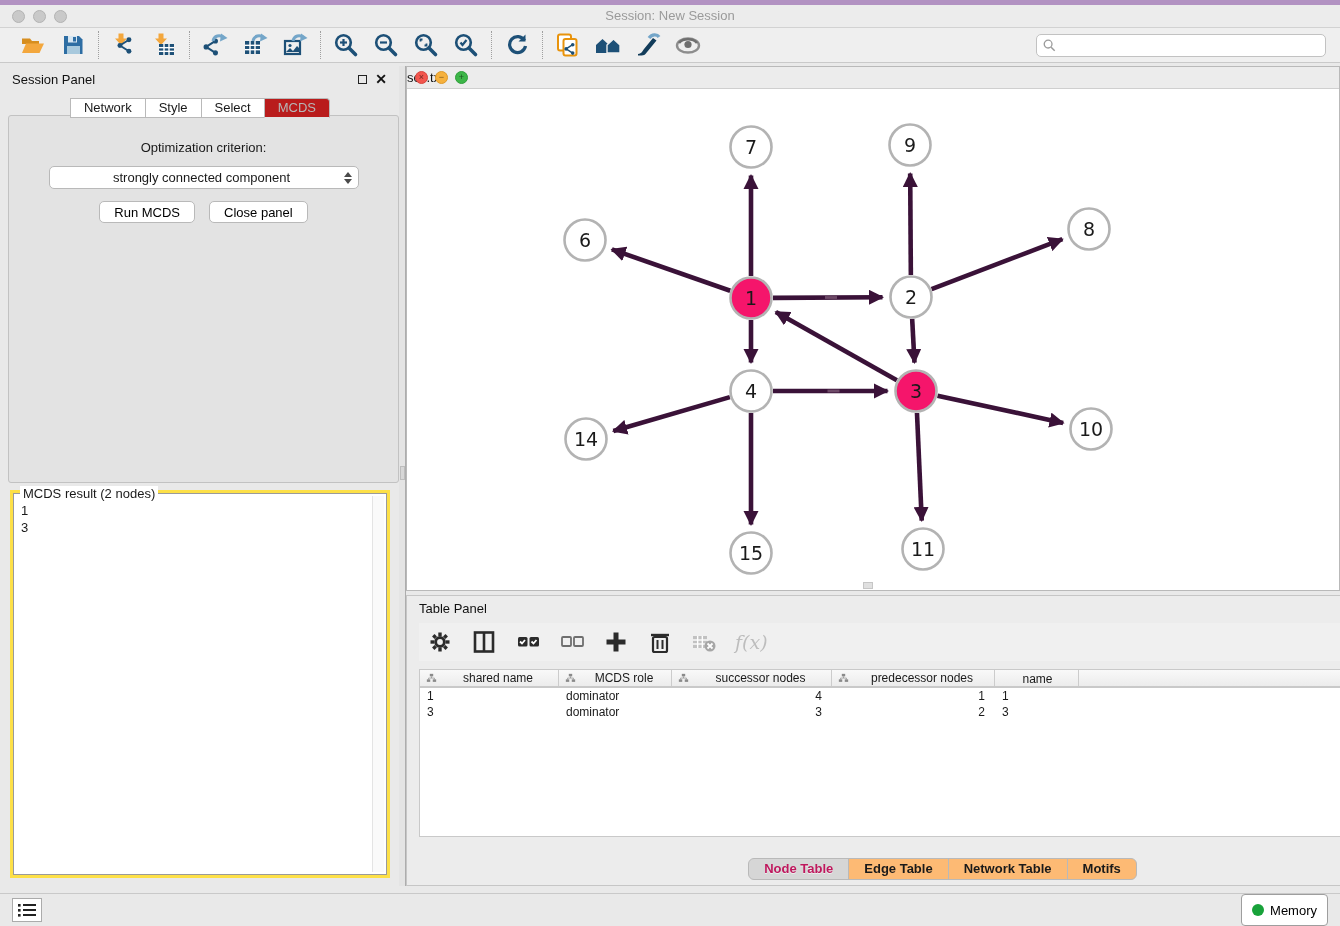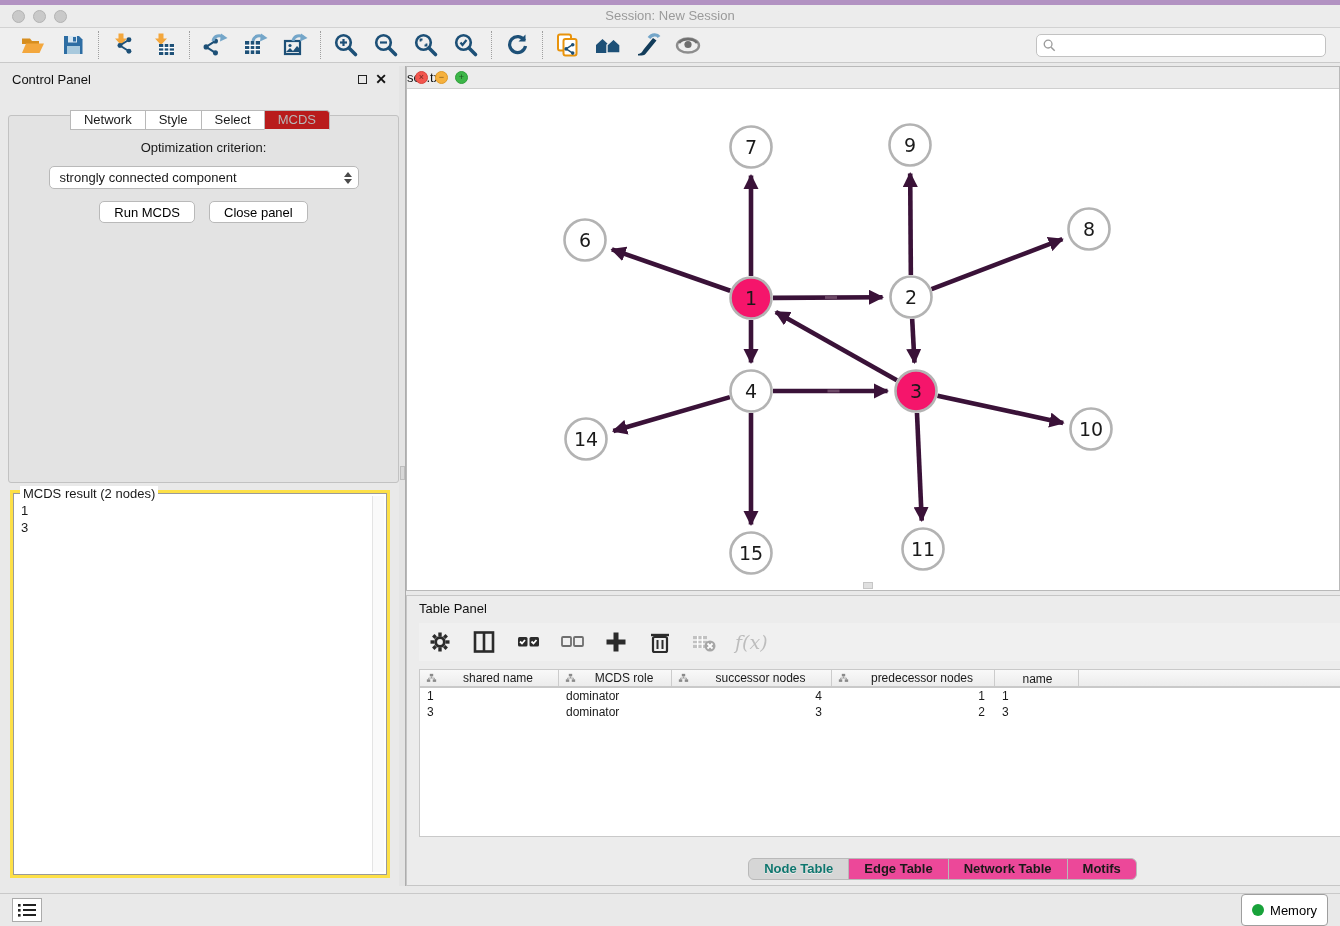--- a/index.html
+++ b/index.html
@@ -30,31 +30,31 @@
                   padding:0 8px 0 25px; font-size:13px; font-family:"Liberation Sans",sans-serif; outline:none; }
 
   
   .control-panel { position:absolute; left:0; top:66px; width:399px; bottom:40px; background:#e9e9e9; }
   .cp-header { height:26px; display:flex; align-items:center; padding:0 12px; }
   .panel-title { font-size:13px; color:#111; }
   .panel-ctrls { margin-left:auto; display:flex; align-items:center; gap:8px; }
   .float-box { width:9px; height:9px; border:1.6px solid #222; cursor:pointer; }
   .close-x { font-size:14px; font-weight:bold; color:#111; line-height:1; cursor:pointer; }
 
-  .cp-tabs { display:flex; justify-content:center; position:relative; z-index:2; margin-top:18px; }
+  .cp-tabs { display:flex; justify-content:center; position:relative; z-index:2; margin-top:6px; }
   .cp-tab { height:20px; line-height:18px; padding:0 13px; font-size:13px; background:#fff;
             border:1px solid #b9b9b9; margin-right:-1px; cursor:pointer; }
   .cp-tab.selected { background:#b91c1c; color:#b7b7b7; border-bottom-color:#e2e2e2; border-radius:0 4px 0 0; }
 
   .cp-box { position:absolute; left:8px; right:0; top:49px; height:368px; background:#e3e3e3;
             border:1px solid #c2c2c2; border-radius:3px; text-align:center; padding-top:24px; }
   .opt-label { font-size:13px; }
   .dropdown { width:310px; height:23px; margin:11px auto 0 auto; background:#fff; border:1px solid #b9b9b9;
               border-radius:5px; display:flex; align-items:center; padding:0 6px 0 10px; font-size:13px; cursor:pointer; }
-  .dd-value { flex:1; text-align:left; }
+  .dd-value { flex:1; text-align:center; }
   .dd-stepper { display:flex; flex-direction:column; gap:2px; }
   .dd-stepper i { width:0; height:0; border-left:4px solid transparent; border-right:4px solid transparent; display:block; }
   .dd-up { border-bottom:5px solid #4a4a4a; }
   .dd-down { border-top:5px solid #4a4a4a; }
   .cp-buttons { margin-top:12px; display:flex; justify-content:center; gap:14px; }
   .btn { height:22px; padding:0 14px; background:#fff; border:1px solid #b9b9b9; border-radius:5px;
          font-size:13px; font-family:"Liberation Sans",sans-serif; cursor:pointer; }
 
   .cp-result { position:absolute; left:10px; right:9px; top:424px; bottom:8px; background:#fde047; padding:3px; }
   .cp-fieldset { border:1px solid #9a9a9a; width:100%; height:100%; position:relative; background:#fff; }
@@ -83,25 +83,25 @@
   .tp-toolbar .tb-btn { width:26px; height:26px; }
   .tp-toolbar .fx { font-family:"DejaVu Serif", serif; font-style:italic; font-size:19px; color:#bdbdbd; }
   .tp-table { margin:8px 12px 0 12px; height:168px; background:#fff; border:1px solid #c9c9c9; overflow:hidden; }
   .tp-thead { display:flex; height:18px; background:linear-gradient(#f9f9f9,#ececec); border-bottom:2px solid #c9c9c9; }
   .th { display:flex; align-items:center; gap:5px; padding:0 4px 0 6px; font-size:12px; border-right:1px solid #cccccc; }
   .th svg { width:11px; height:11px; flex:0 0 auto; }
   .th .th-label { flex:1; text-align:center; }
   .tp-row { display:flex; height:16px; font-size:12px; }
   .td { padding:0 10px 0 7px; line-height:16px; white-space:nowrap; overflow:hidden; }
   .tp-tabs { position:absolute; bottom:5px; left:0; right:0; display:flex; justify-content:center; }
-  .tp-tab { height:22px; line-height:20px; padding:0 15px; font-size:13px; font-weight:bold; background:#ec4899;
+  .tp-tab { height:22px; line-height:20px; padding:0 15px; font-size:13px; font-weight:bold; background:#fdba74;
             border:1px solid #b9b9b9; margin-right:-1px; cursor:pointer; }
   .tp-tab:first-child { border-radius:6px 0 0 6px; }
   .tp-tab:last-child { border-radius:0 6px 6px 0; }
-  .tp-tab.selected { background:#d6d6d6; color:#0f766e; text-shadow:0 1px 0 #eee; }
+  .tp-tab.selected { background:#d6d6d6; color:#be185d; text-shadow:0 1px 0 #eee; }
 
   
   .statusbar { position:absolute; left:0; right:0; bottom:0; height:33px; background:#e9e9e9;
                border-top:1px solid #c9c9c9; display:flex; align-items:center; padding:0 12px; }
   .status-left-btn { width:30px; height:24px; background:#fff; border:1px solid #ababab; display:flex;
                      align-items:center; justify-content:center; cursor:pointer; }
   .memory-btn { margin-left:auto; height:24px; padding:15px 10px; background:#fff; border:1px solid #9e9e9e;
                 border-radius:4px; display:flex; align-items:center; gap:6px; font-size:13px; cursor:pointer; }
   .mem-dot { width:12px; height:12px; border-radius:50%; background:#18a23a; }
 </style>
@@ -276,21 +276,21 @@
       <svg viewBox="0 0 14 14">
         <circle cx="5.5" cy="5.5" r="4.2" fill="none" stroke="#9a9a9a" stroke-width="1.4"></circle>
         <line x1="8.8" y1="8.8" x2="12.6" y2="12.6" stroke="#9a9a9a" stroke-width="1.6"></line>
       </svg>
       <input class="search-input" placeholder="" style="">
     </div>
   </div>
 
   <div class="control-panel">
     <div class="cp-header">
-      <span class="panel-title">Control Panel</span>
+      <span class="panel-title">Session Panel</span>
       <span class="panel-ctrls">
         <span class="float-box"></span>
         <span class="close-x">✕</span>
       </span>
     </div>
     <div class="cp-tabs" id="cp-tabs">
         <div class="cp-tab">Network</div>
         <div class="cp-tab">Style</div>
         <div class="cp-tab">Select</div>
         <div class="cp-tab selected">MCDS</div>

